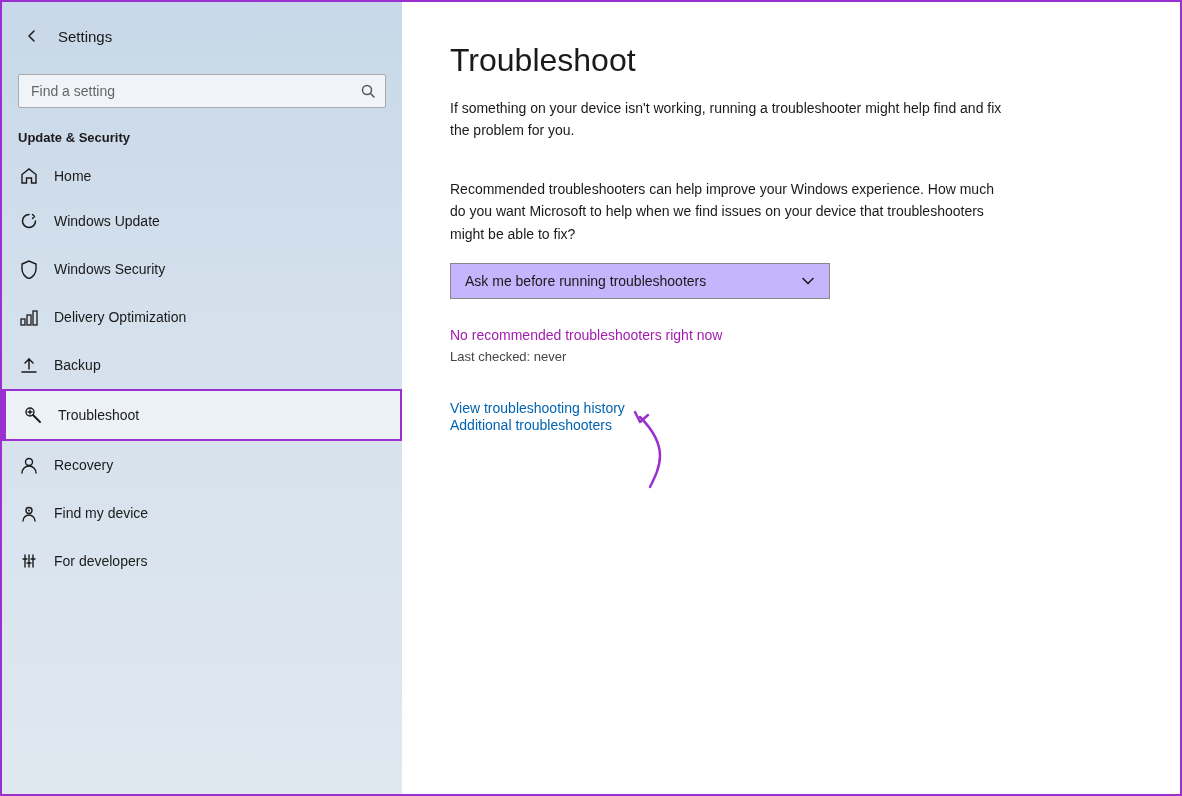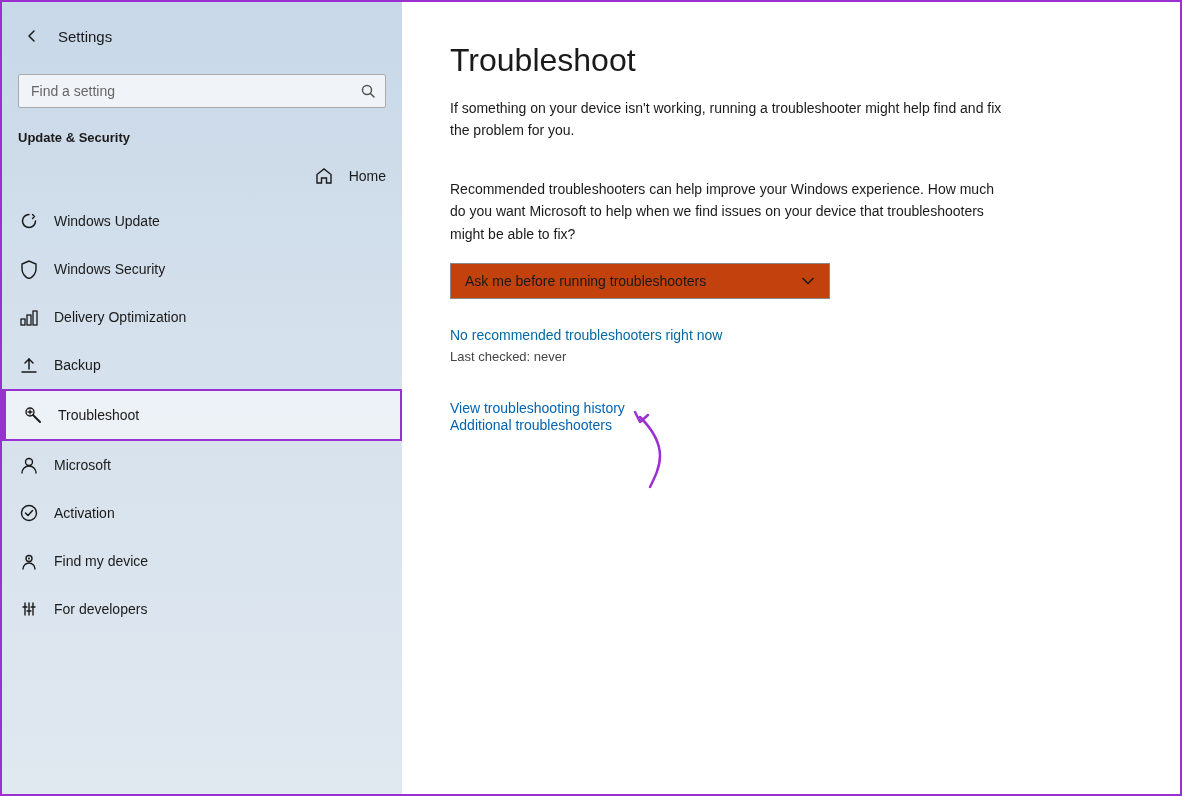--- a/index.html
+++ b/index.html
@@ -158,30 +158,30 @@
     }
 
     .dropdown-select {
       display: flex;
       align-items: center;
       justify-content: space-between;
       border: 1px solid #888;
       padding: 9px 14px;
       width: 380px;
       cursor: pointer;
-      background: #c2410c;
+      background: #c4b5fd;
       font-size: 14px;
       color: #1a1a1a;
       margin-bottom: 28px;
     }
 
     .status-text {
       font-size: 14px;
       font-weight: 500;
-      color: #0369a1;
+      color: #a21caf;
       margin-bottom: 6px;
     }
 
     .status-sub {
       font-size: 13px;
       color: #444;
       margin-bottom: 36px;
     }
 
     .link-text {
@@ -206,21 +206,20 @@
     }
 
     .home-nav {
       display: flex;
       align-items: center;
       gap: 14px;
       padding: 10px 16px 10px 16px;
       cursor: pointer;
       font-size: 14px;
       color: #1a1a1a;
-      justify-content: flex-end;
     }
   </style>
 </head>
 <body>
 
 <div class="sidebar">
 
   <div class="sidebar-header">
     <button class="back-btn">
       <svg width="16" height="16" viewBox="0 0 16 16" fill="none" xmlns="http://www.w3.org/2000/svg">
@@ -304,32 +303,23 @@
     <span>Troubleshoot</span>
   </div>
 
   <div class="nav-item">
     <div class="nav-icon">
       <svg width="20" height="20" viewBox="0 0 20 20" fill="none">
         <circle cx="10" cy="7" r="3.5" stroke="#1a1a1a" stroke-width="1.4" fill="none"></circle>
         <path d="M3 18c0-3.9 3.1-7 7-7s7 3.1 7 7" stroke="#1a1a1a" stroke-width="1.4" stroke-linecap="round" fill="none"></path>
       </svg>
     </div>
-    <span>Microsoft</span>
-  </div>
-
-  <div class="nav-item">
-    <div class="nav-icon">
-      <svg width="20" height="20" viewBox="0 0 20 20" fill="none">
-        <circle cx="10" cy="10" r="7.5" stroke="#1a1a1a" stroke-width="1.4" fill="none"></circle>
-        <path d="M6.5 10l2.5 2.5 4.5-5" stroke="#1a1a1a" stroke-width="1.5" stroke-linecap="round" stroke-linejoin="round" fill="none"></path>
-      </svg>
-    </div>
-    <span>Activation</span>
-  </div>
+    <span>Recovery</span>
+  </div>
+
 
   <div class="nav-item">
     <div class="nav-icon">
       <svg width="20" height="20" viewBox="0 0 20 20" fill="none">
         <circle cx="10" cy="7.5" r="3" stroke="#1a1a1a" stroke-width="1.4" fill="none"></circle>
         <path d="M4 18c0-3.3 2.7-6 6-6s6 2.7 6 6" stroke="#1a1a1a" stroke-width="1.4" stroke-linecap="round" fill="none"></path>
         <circle cx="10" cy="7.5" r="1" fill="#1a1a1a"></circle>
       </svg>
     </div>
     <span>Find my device</span>

